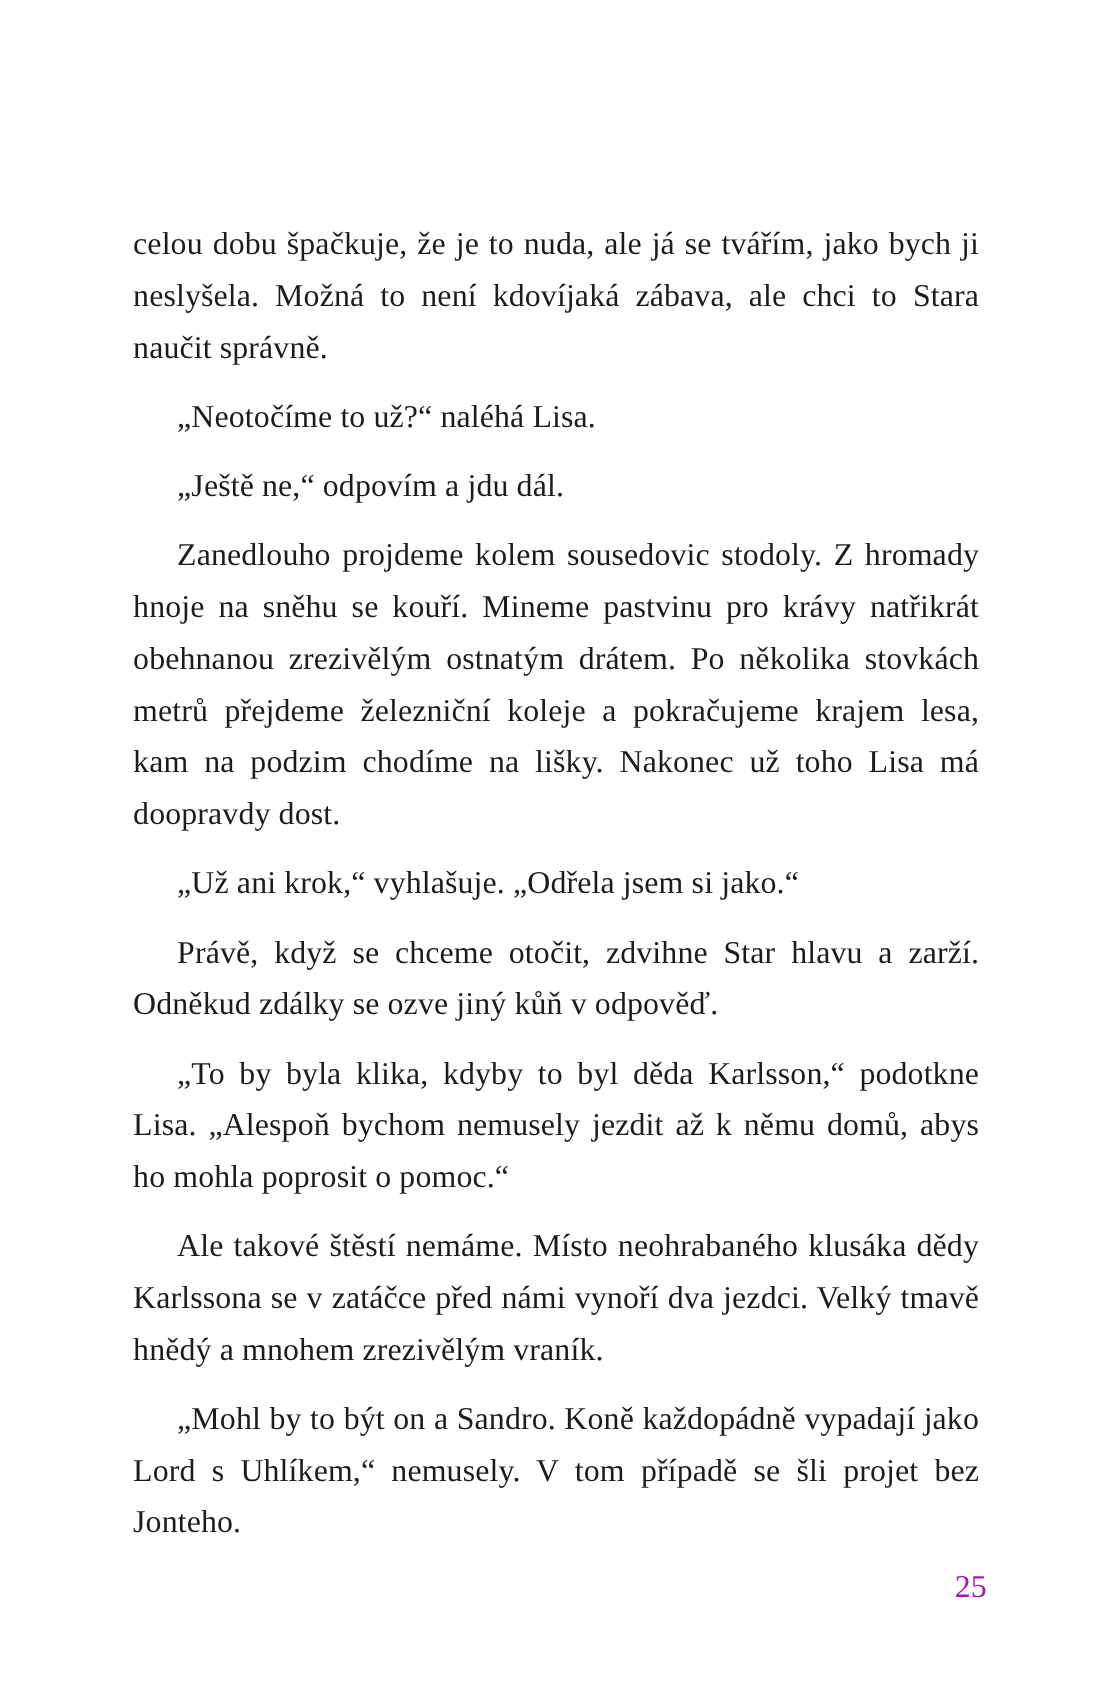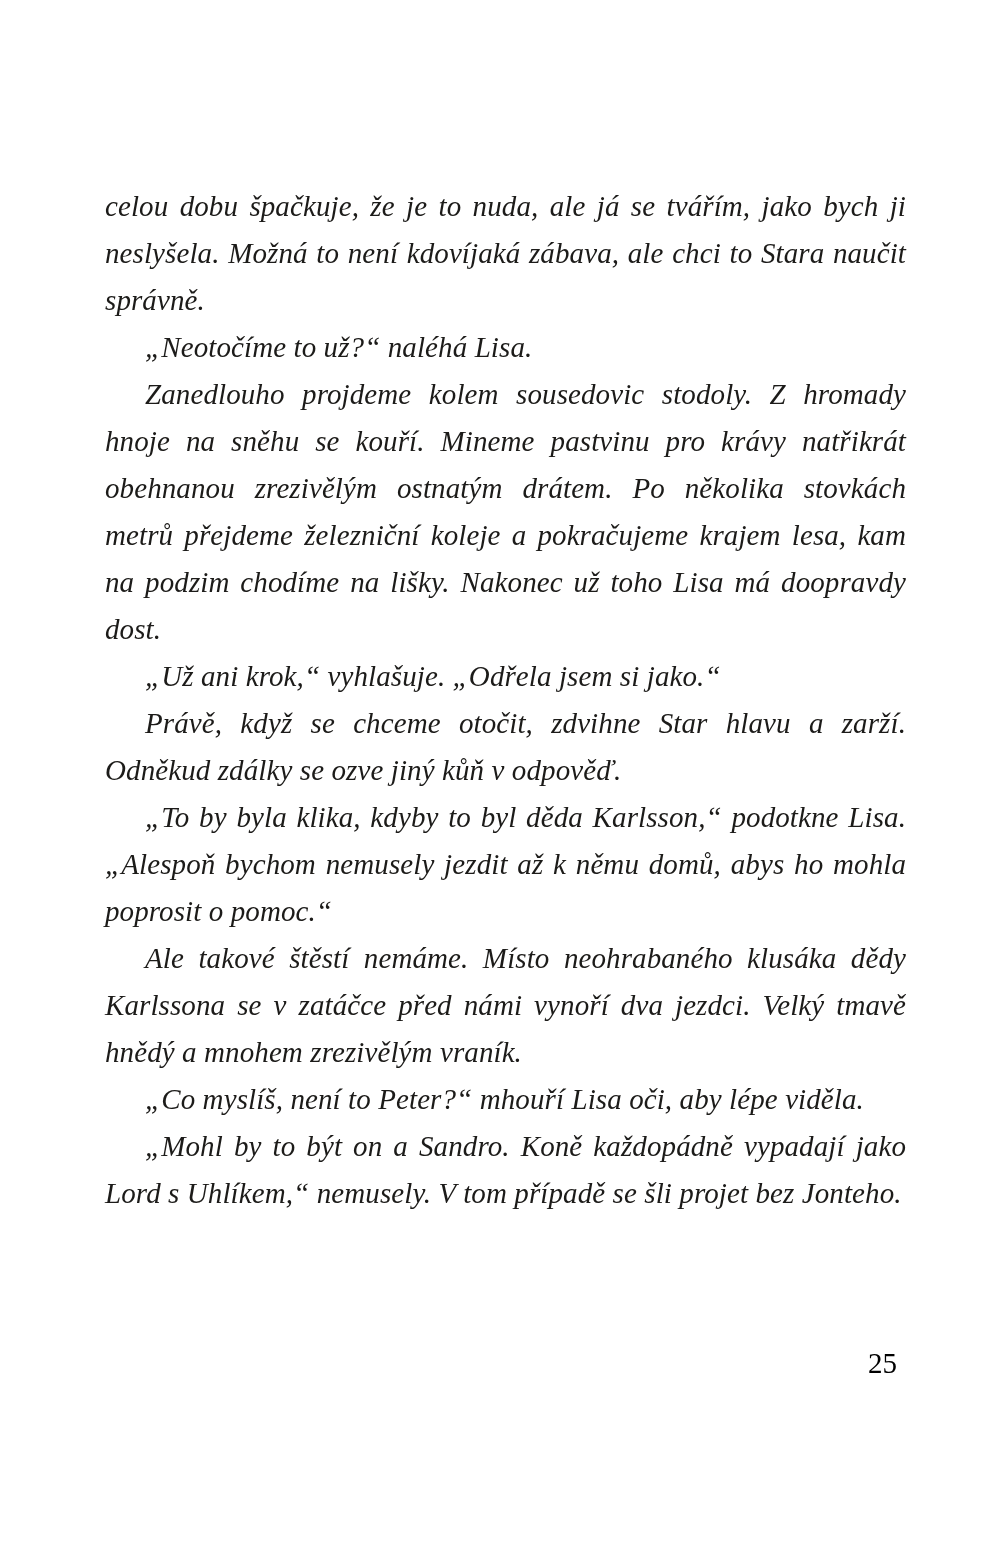--- a/index.html
+++ b/index.html
@@ -29,50 +29,49 @@
     width: 801px;
     font-size: 29px;
     line-height: 47px;
     text-align: justify;
     hyphens: auto;
     -webkit-hyphens: auto;
     letter-spacing: 0.1px;
   }
 
   .para {
-    margin: 0;
+    margin: 16px;
     text-indent: 0;
-    font-style: italic;
   }
 
   .para.indent {
     text-indent: 40px;
   }
 
   .page-number {
     position: absolute;
-    top: 1340px;
+    top: 1420px;
     right: 100px;
     font-size: 29px;
     line-height: 47px;
-    color: #000000;
+    color: #a21caf;
   }
 </style>
 </head>
 <body>
 
 <div class="book-page">
 
   <div class="text-block">
     <p class="para">celou dobu špačkuje, že je to nuda, ale já se tvářím, jako bych ji neslyšela. Možná to není kdovíjaká zábava, ale chci to Stara naučit správně.</p>
     <p class="para indent">„Neotočíme to už?“ naléhá Lisa.</p>
+    <p class="para indent">„Ještě ne,“ odpovím a jdu dál.</p>
     <p class="para indent">Zanedlouho projdeme kolem sousedovic stodoly. Z hromady hnoje na sněhu se kouří. Mineme pastvinu pro krávy natřikrát obehnanou zrezivělým ostnatým drátem. Po několika stovkách metrů přejdeme železniční koleje a pokračujeme krajem lesa, kam na podzim chodíme na lišky. Nakonec už toho Lisa má doopravdy dost.</p>
     <p class="para indent">„Už ani krok,“ vyhlašuje. „Odřela jsem si jako.“</p>
     <p class="para indent">Právě, když se chceme otočit, zdvihne Star hlavu a zarží. Odněkud zdálky se ozve jiný kůň v odpověď.</p>
     <p class="para indent">„To by byla klika, kdyby to byl děda Karlsson,“ podotkne Lisa. „Alespoň bychom nemusely jezdit až k němu domů, abys ho mohla poprosit o pomoc.“</p>
     <p class="para indent">Ale takové štěstí nemáme. Místo neohrabaného klusáka dědy Karlssona se v zatáčce před námi vynoří dva jezdci. Velký tmavě hnědý a mnohem zrezivělým vraník.</p>
-    <p class="para indent">„Co myslíš, není to Peter?“ mhouří Lisa oči, aby lépe viděla.</p>
     <p class="para indent">„Mohl by to být on a Sandro. Koně každopádně vypadají jako Lord s Uhlíkem,“ nemusely. V tom případě se šli projet bez Jonteho.</p>
   </div>
 
   <div class="page-number">25</div>
 
 </div>
 
 </body></html>

